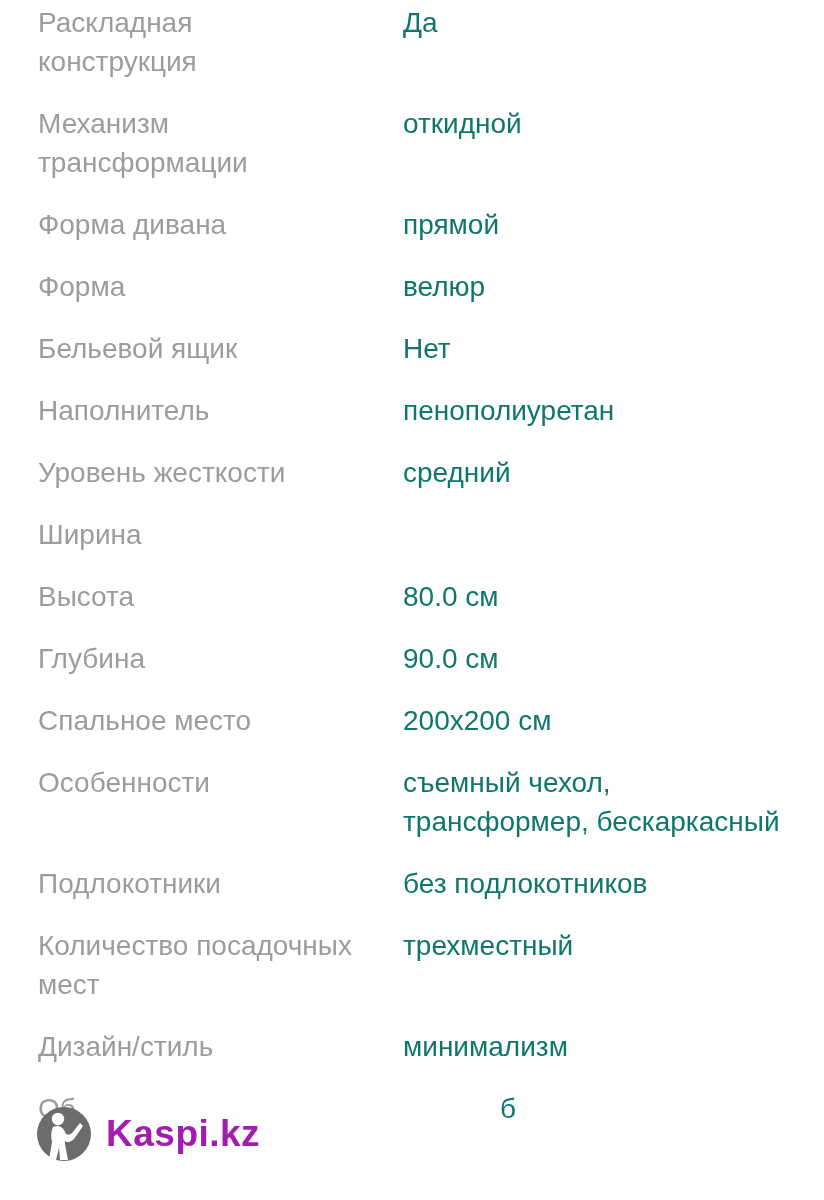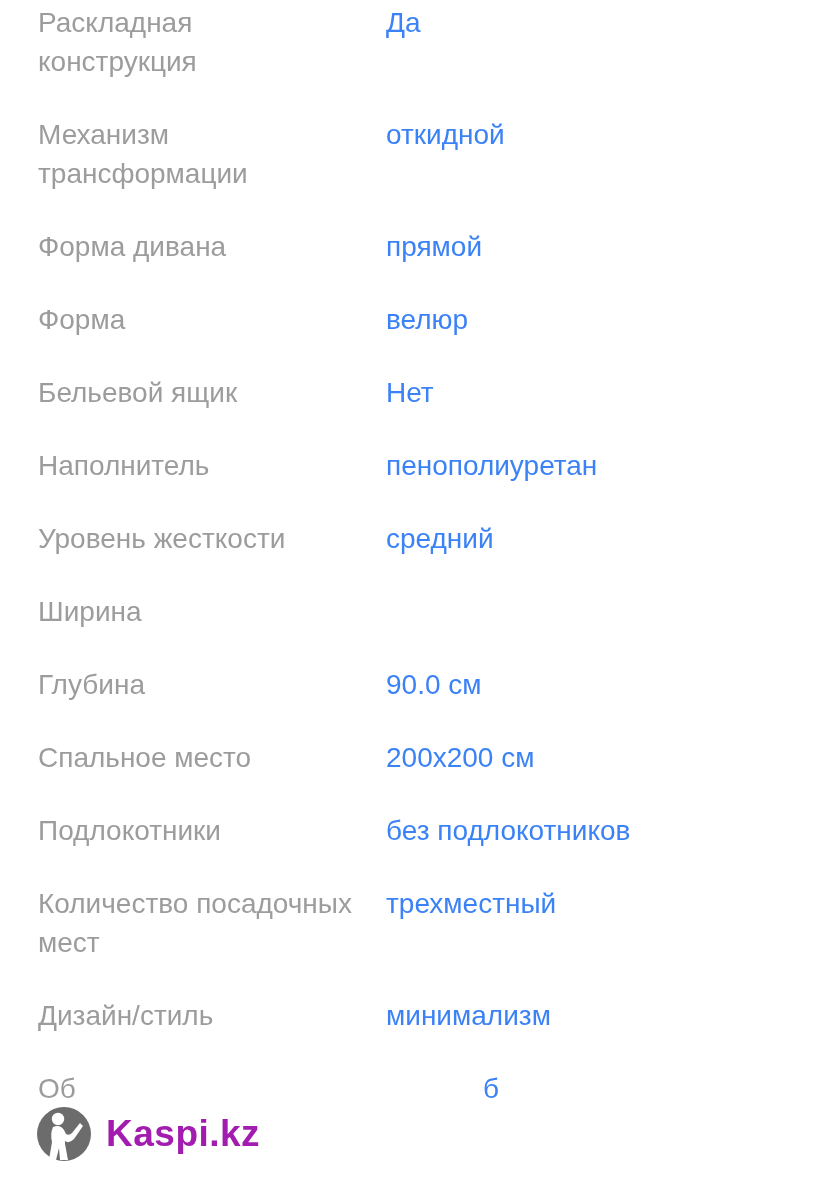--- a/index.html
+++ b/index.html
@@ -12,41 +12,41 @@
   }
   .page {
     position: relative;
     width: 824px;
     height: 1200px;
     background: #ffffff;
   }
   .spec-list {
     display: flex;
     flex-direction: column;
-    gap: 34px;
+    gap: 23px;
     padding-top: 3px;
   }
   .row {
     display: flex;
     align-items: flex-start;
   }
   .label {
     width: 320px;
     margin-left: 38px;
     font-size: 28px;
     line-height: 39px;
     color: #9c9c9c;
     flex-shrink: 0;
   }
   .value {
     width: 390px;
-    margin-left: 28px;
+    margin-left: 45px;
     font-size: 28px;
     line-height: 39px;
-    color: #3b82f6;
+    color: #0f766e;
   }
   .row.partial .value { text-indent: 97px; }
   .watermark {
     position: absolute;
     left: 36px;
     top: 1106px;
     display: flex;
     align-items: center;
     height: 56px;
     pointer-events: none;
@@ -103,31 +103,39 @@
 
   <div class="row">
     <div class="label">Уровень жесткости</div>
     <div class="value">средний</div>
   </div>
 
   <div class="row">
     <div class="label">Ширина</div>
   </div>
 
+  <div class="row">
+    <div class="label">Высота</div>
+    <div class="value">80.0 см</div>
+  </div>
 
   <div class="row">
     <div class="label">Глубина</div>
     <div class="value">90.0 см</div>
   </div>
 
   <div class="row">
     <div class="label">Спальное место</div>
     <div class="value">200x200 см</div>
   </div>
 
+  <div class="row">
+    <div class="label">Особенности</div>
+    <div class="value">съемный чехол, трансформер, бескаркасный</div>
+  </div>
 
   <div class="row">
     <div class="label">Подлокотники</div>
     <div class="value">без подлокотников</div>
   </div>
 
   <div class="row">
     <div class="label">Количество посадочных мест</div>
     <div class="value">трехместный</div>
   </div>

